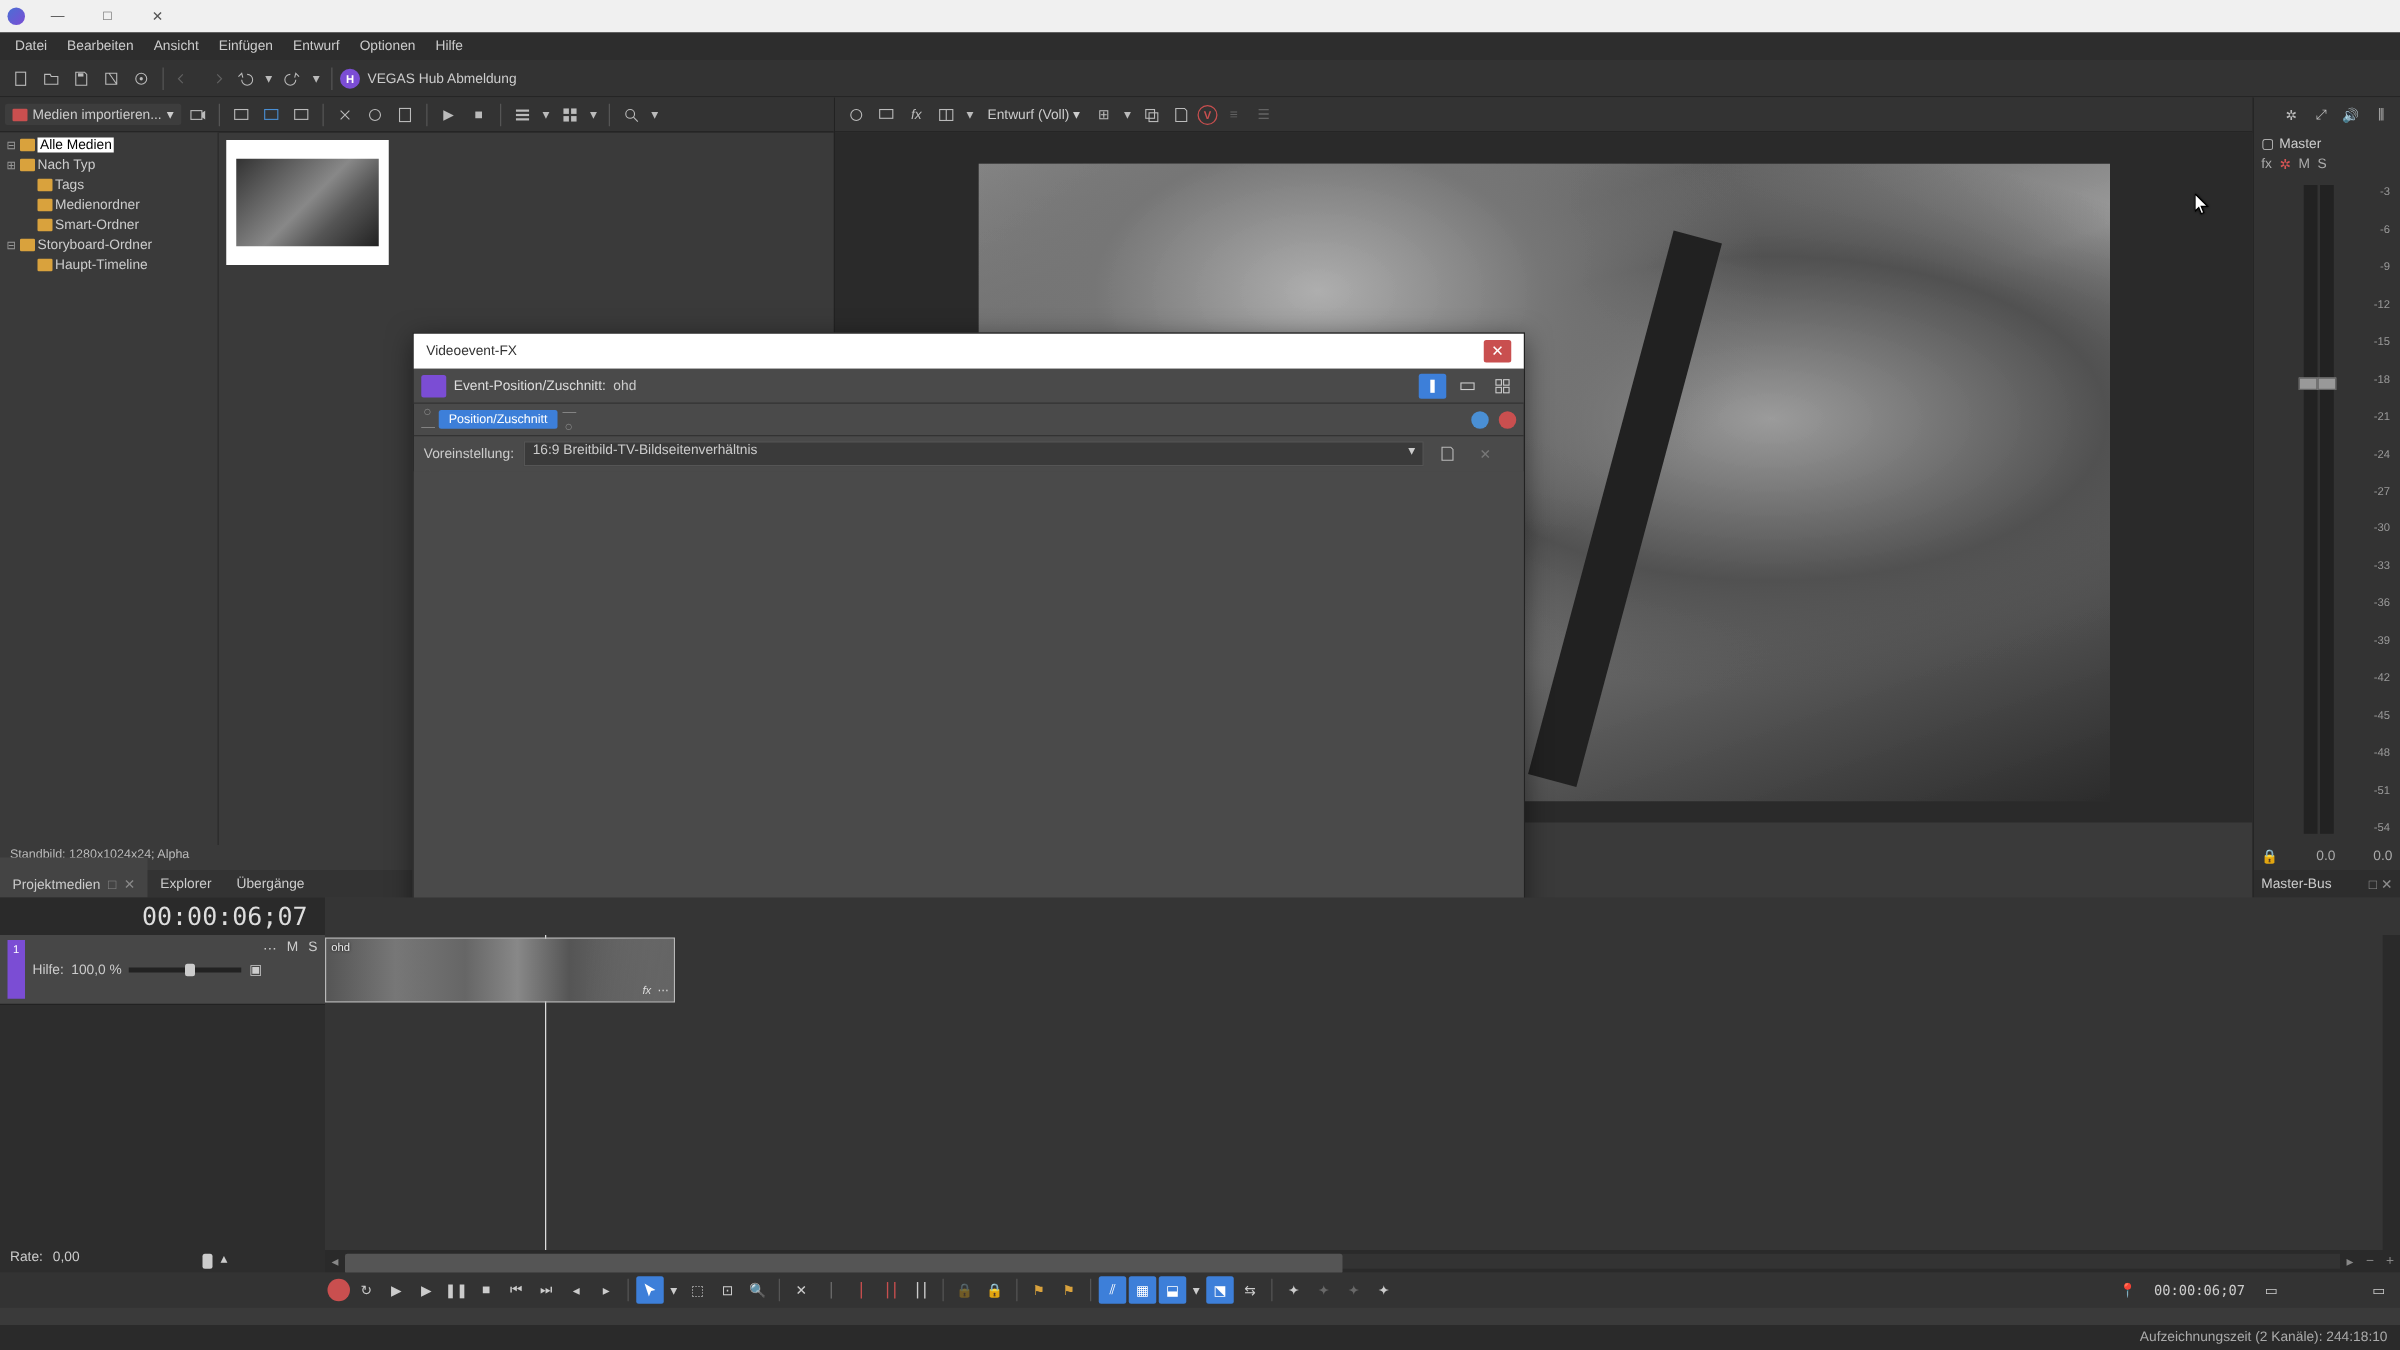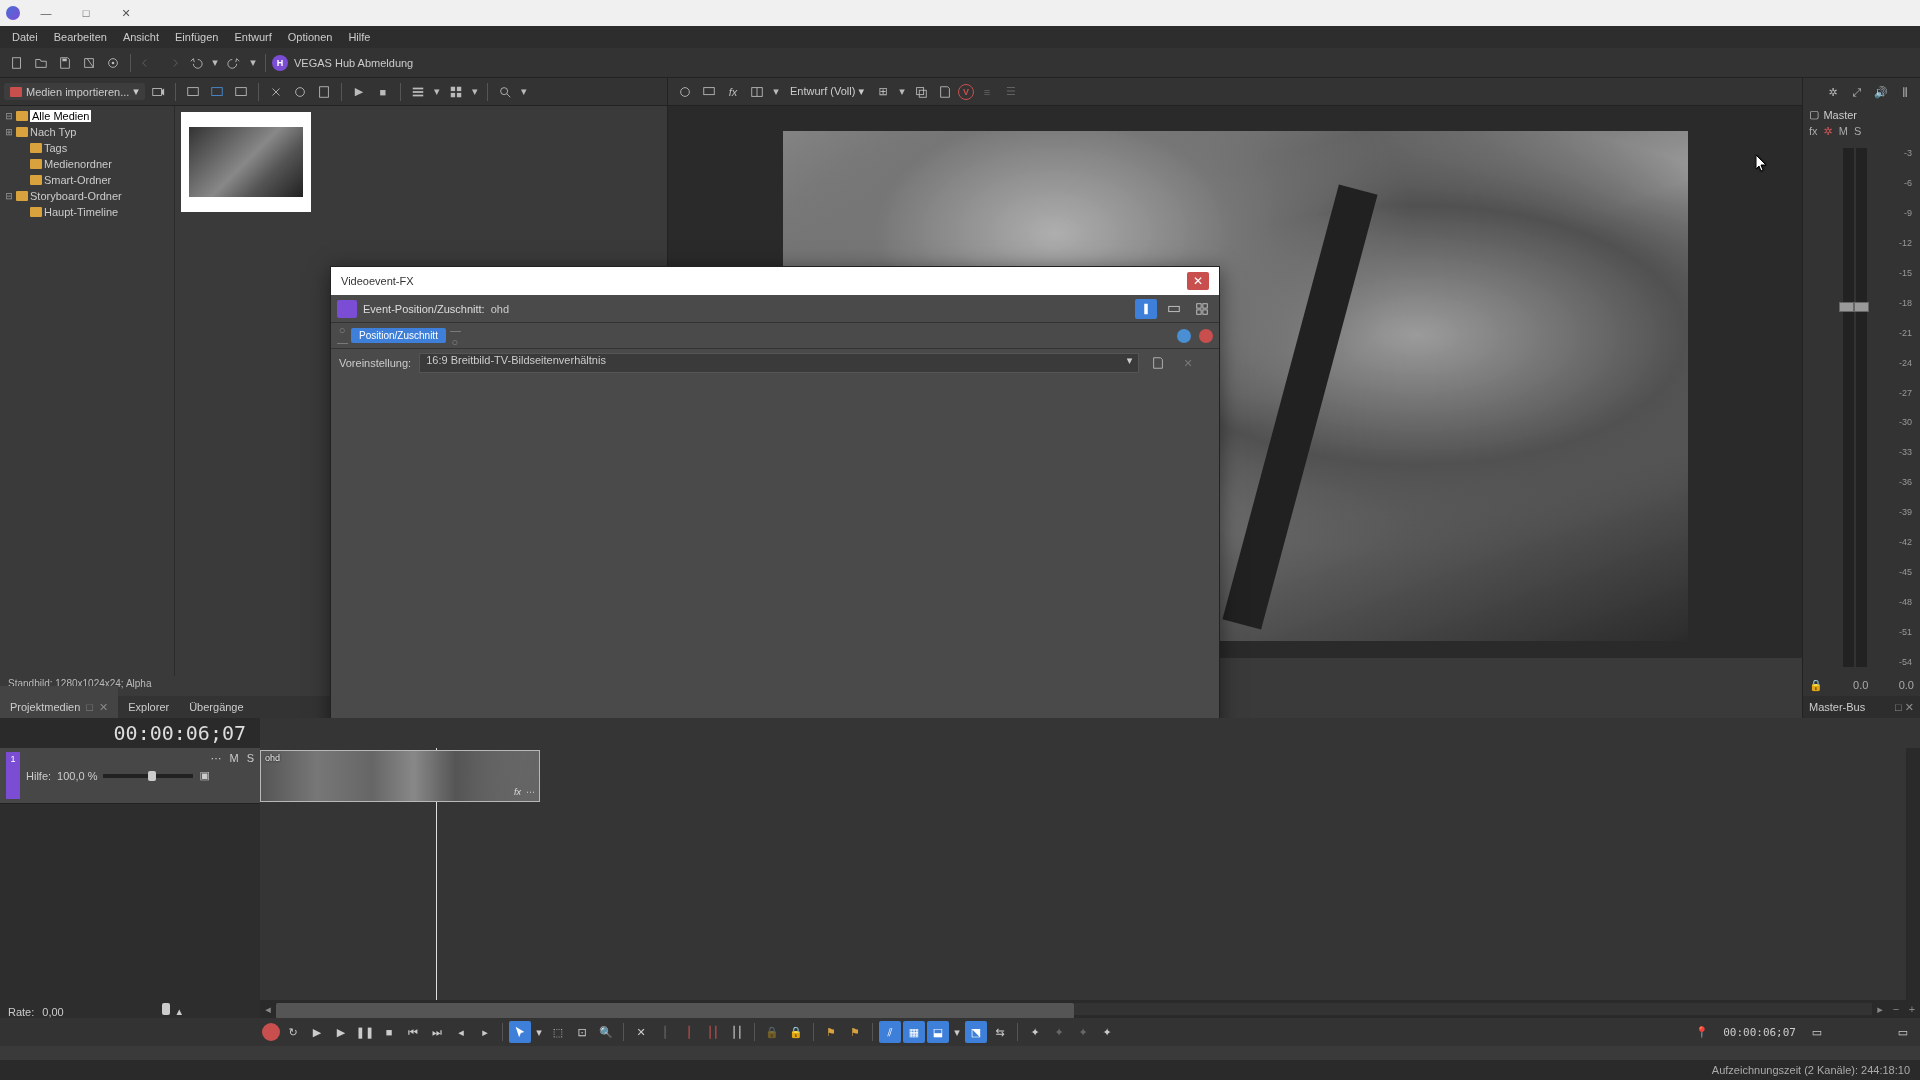--- a/index.html
+++ b/index.html
@@ -118,21 +118,21 @@
 
 .tl-track-area { flex: 1; position: relative; background: #353535; overflow: hidden; }
 .tl-playhead { position: absolute; top: -30px; bottom: 0; width: 1px; background: #ddd; }
 .clip { position: absolute; top: 2px; height: 52px; border: 1px solid #a8c84f; background: linear-gradient(90deg, #555 0%, #777 20%, #666 40%, #888 55%, #555 70%, #777 100%); filter: grayscale(1); }
 .clip .fade { position: absolute; right: 0; top: 0; width: 70px; height: 100%; background: linear-gradient(100deg, transparent 0%, rgba(123,77,212,0.6) 50%, rgba(123,77,212,0.85) 100%); }
 .clip .lbl { position: absolute; left: 4px; top: 2px; font-size: 9px; color: #eee; text-shadow: 0 0 2px #000; }
 .clip .fx { position: absolute; right: 18px; bottom: 4px; font-size: 9px; font-style: italic; color: #ddd; }
 .clip .dots { position: absolute; right: 4px; bottom: 4px; color: #ddd; font-size: 9px; }
 
 .tl-scroll-row { height: 18px; display: flex; }
-.tl-rate { width: 260px; background: #2d2d2d; display: flex; align-items: flex-end; padding: 0 8px; gap: 8px; color: #ccc; position: relative; }
+.tl-rate { width: 260px; background: #2d2d2d; display: flex; align-items: flex-start; padding: 0 8px; gap: 8px; color: #ccc; position: relative; }
 .tl-rate .handle { position: absolute; right: 90px; top: 3px; width: 8px; height: 12px; background: #ccc; border-radius: 2px; }
 .tl-hscroll { flex: 1; background: #2a2a2a; display: flex; align-items: center; }
 .tl-hscroll .arrow { width: 16px; text-align: center; color: #888; }
 .tl-hscroll .track { flex: 1; height: 12px; background: #333; position: relative; }
 .tl-hscroll .thumb { position: absolute; left: 0; width: 50%; height: 100%; background: #555; border-radius: 2px; }
 .tl-hscroll .ex { width: 16px; text-align: center; color: #888; }
 
 
 .transport-row { height: 28px; display: flex; align-items: center; background: #333; padding: 0 6px; gap: 2px; position: relative; }
 .transport-row .sp { flex: 1; }

